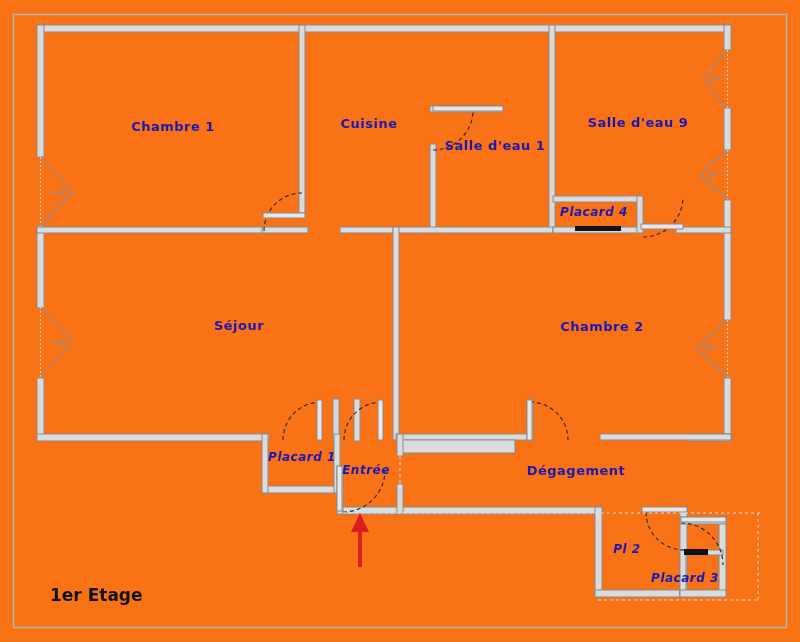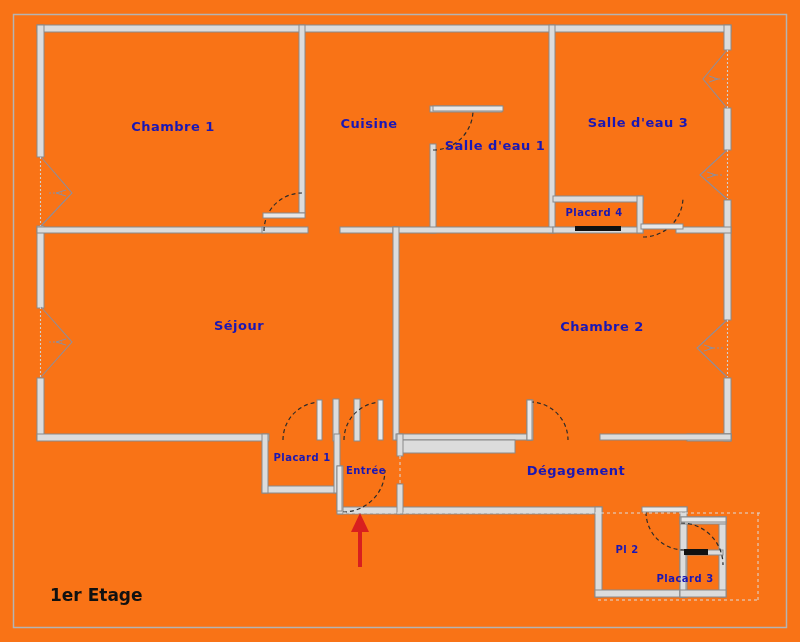--- a/index.html
+++ b/index.html
@@ -30,21 +30,22 @@
     color: #1a17b5;
     font-family: "DejaVu Sans", sans-serif;
     font-weight: bold;
     font-size: 13px;
     letter-spacing: 0.5px;
     white-space: nowrap;
     transform: translate(-50%, -50%);
     user-select: none;
   }
   .room-label.small {
-    font-size: 10px;
+    font-size: 12px;
+    font-style: italic;
   }
   .floor-caption {
     position: absolute;
     color: #111111;
     font-family: "DejaVu Sans", sans-serif;
     font-weight: bold;
     font-size: 17px;
     white-space: nowrap;
     user-select: none;
   }
@@ -213,21 +214,21 @@
     <g>
       <line x1="360" y1="567" x2="360" y2="527" stroke="#d81f1f" stroke-width="4"></line>
       <polygon points="360,513 351,532 369,532" fill="#d81f1f"></polygon>
     </g>
   </svg>
 
   <div class="room-label" style="left:173px; top:126px;">Chambre 1</div>
 
   <div class="room-label" style="left:369px; top:123px;text-align:right;">Cuisine</div>
 
-  <div class="room-label" style="left:638px; top:122px;">Salle d'eau 3</div>
+  <div class="room-label" style="left:638px; top:122px;">Salle d'eau 9</div>
 
   <div class="room-label" style="left:495px; top:145px;">Salle d'eau 1</div>
 
   <div class="room-label small" style="left:594px; top:212px;">Placard 4</div>
 
   <div class="room-label" style="left:226px; top:325px;margin-left:13px;">Séjour</div>
 
   <div class="room-label" style="left:572px; top:326px;margin-left:30px;">Chambre 2</div>
 
   <div class="room-label small" style="left:302px; top:457px;">Placard 1</div>

